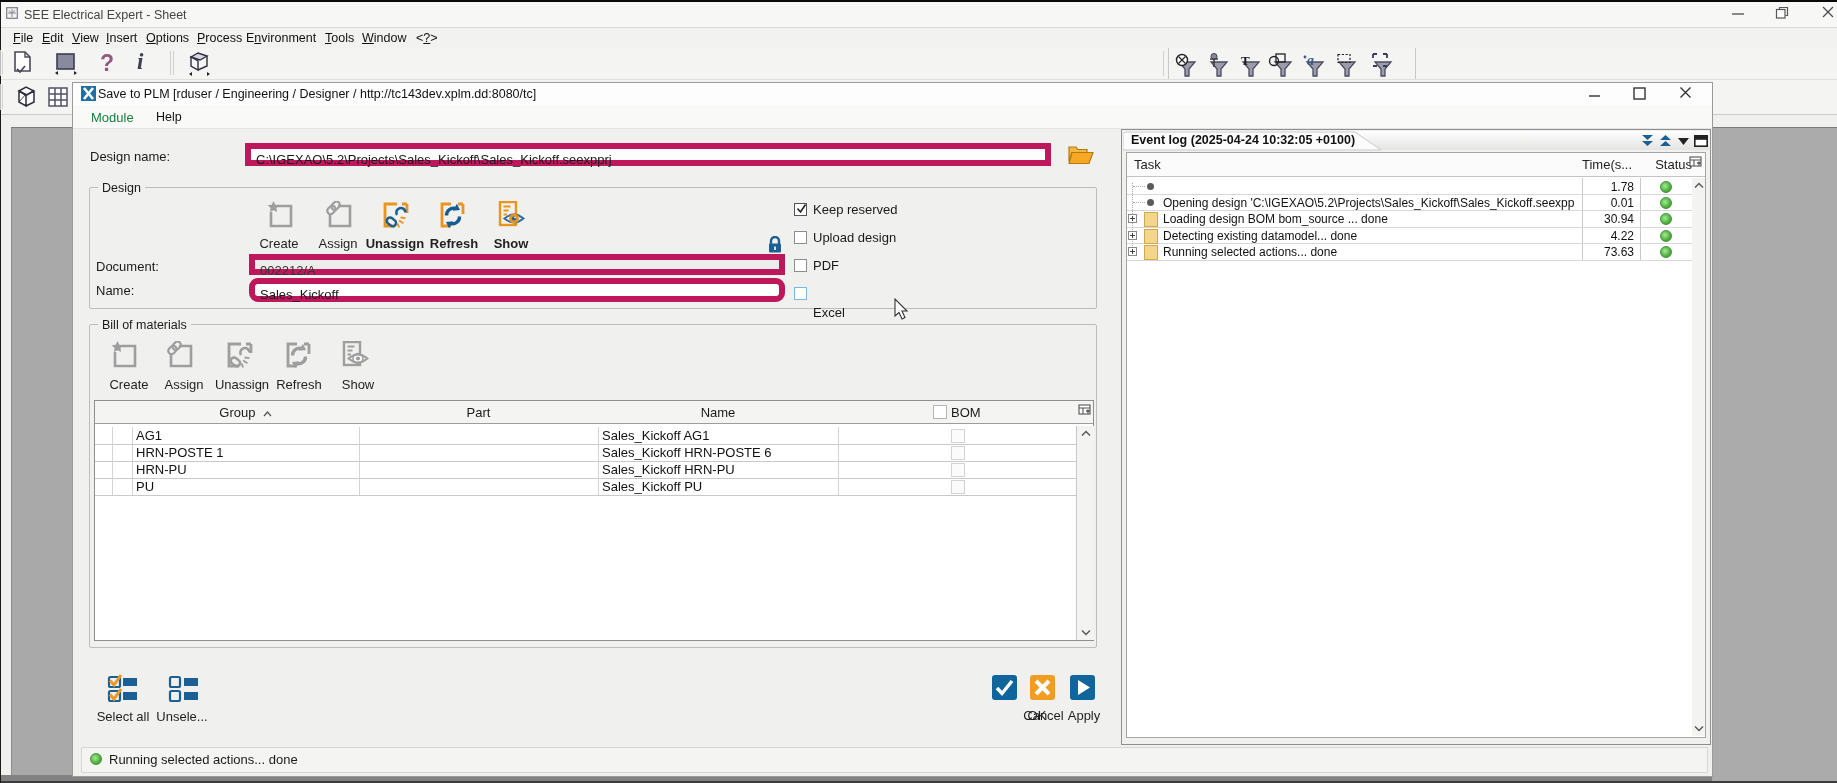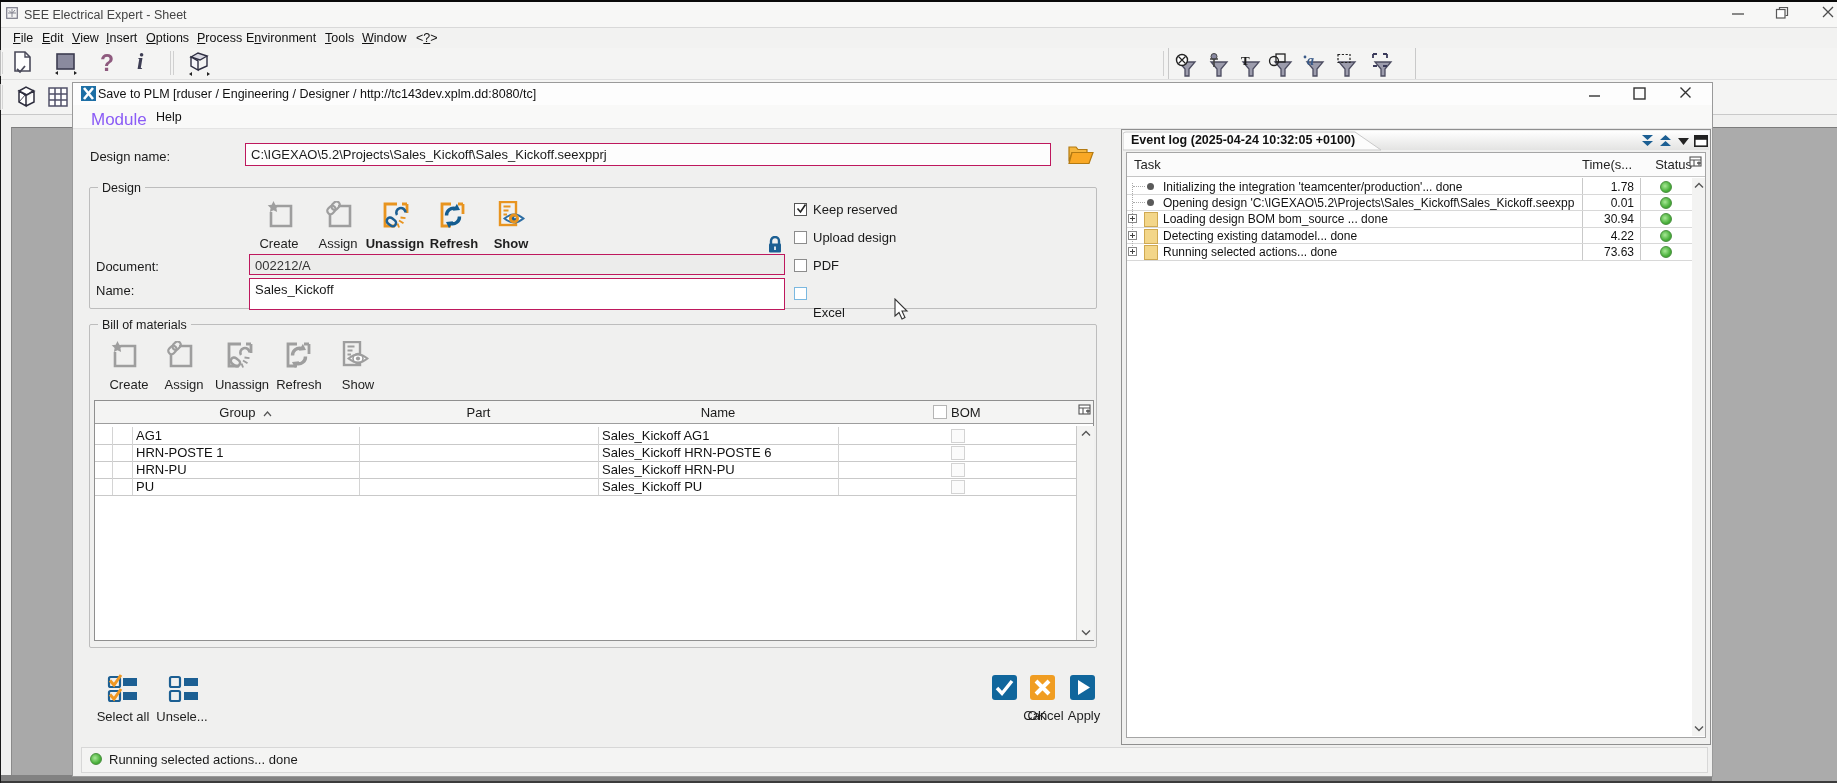--- a/index.html
+++ b/index.html
@@ -20,21 +20,21 @@
   #wsleft{left:11px;top:127px;width:61px;height:648px;background:#a9a9a9;border-top:1px solid #7c7c7c;border-left:1px solid #8a8a8a;}
   #wsright{left:1712px;top:127px;width:125px;height:656px;background:#ababab;border-top:1px solid #7c7c7c;}
   #botstrip{left:0;top:775px;width:1712px;height:8px;background:#828282;}
   #botline{left:0;top:781px;width:1837px;height:2px;background:#3c3c3c;}
   .vline{position:absolute;width:1px;background:#d0d0d0;}
   
   #dlg{left:72px;top:82px;width:1641px;height:695px;background:#f0f0ef;border:1px solid #9a9a9a;box-sizing:border-box;}
   #dlgtitle{left:0;top:0;width:100%;height:22px;background:#fdfdfd;}
   #dlgtitletext{left:25px;top:4px;font-size:12.5px;color:#111;}
   #dlgmenu{left:0;top:22px;width:100%;height:23px;background:#f9f9f8;border-bottom:1px solid #e4e4e4;}
-  .field{position:absolute;box-sizing:border-box;border:1px solid #be185d;background:#fff;font-size:13px;color:#1a1a1a;padding:3px 0 0 5px;}
+  .field{position:absolute;box-sizing:border-box;border:6px solid #be185d;background:#fff;font-size:13px;color:#1a1a1a;padding:3px 0 0 5px;}
   .gbox{position:absolute;border:1px solid #bdbdbd;border-radius:2px;}
   .gbox-label{position:absolute;top:-7px;left:8px;background:#f0f0ef;padding:0 4px;font-size:12.5px;color:#1a1a1a;}
   .cb{position:absolute;width:13px;height:13px;background:#fff;border:1px solid #8c8c8c;box-sizing:border-box;}
   .icon-label{position:absolute;font-size:13px;color:#1f1f1f;text-align:center;}
   
   #bomtable{left:21px;top:317px;width:1000px;height:241px;background:#fff;border:1px solid #8f8f8f;box-sizing:border-box;}
   .th{position:absolute;top:0;height:23px;background:#f4f4f3;border-right:1px solid #c2c2c2;border-bottom:1px solid #9d9d9d;box-sizing:border-box;font-size:13px;color:#1a1a1a;text-align:center;padding-top:4px;}
   .td{position:absolute;height:17px;border-right:1px solid #d4d4d4;border-bottom:1px solid #c9c9c9;box-sizing:border-box;font-size:13px;color:#111;padding:1px 0 0 4px;white-space:nowrap;overflow:hidden;}
   
   #dlgstatus{left:8px;top:664px;width:1627px;height:26px;background:#f4f4f3;border:1px solid #d7d7d7;box-sizing:border-box;}
@@ -159,21 +159,21 @@
   </svg>
   <svg class="abs" style="left:1515px;top:11px" width="14" height="4" viewBox="0 0 14 4">
       <path d="M1 2 h11" stroke="#333" stroke-width="1.4"></path>
     </svg>
   <svg class="abs" style="left:1560px;top:4px" width="13" height="13" viewBox="0 0 13 13">
       <rect x="1" y="1" width="11" height="11" fill="none" stroke="#333" stroke-width="1.4"></rect>
     </svg>
   <svg class="abs" style="left:1606px;top:3px" width="13" height="13" viewBox="0 0 13 13">
       <path d="M1.5 1.5 L11.5 11.5 M11.5 1.5 L1.5 11.5" stroke="#333" stroke-width="1.4"></path>
     </svg>
-  <span class="abs" style="left:18px;top:27px;font-size:17px;color:#8b5cf6;">Module</span>
+  <span class="abs" style="left:18px;top:27px;font-size:13px;color:#15803d;">Module</span>
   <span class="abs" style="left:83px;top:27px;font-size:12.5px;color:#111;">Help</span>
 
   <span class="abs txt" style="left:17px;top:66px;">Design name:</span>
   <div class="field" style="left:172px;top:60px;width:806px;height:23px;background:#fdfdfd;">C:\IGEXAO\5.2\Projects\Sales_Kickoff\Sales_Kickoff.seexpprj</div>
   <svg class="abs" style="left:995px;top:61px" width="26" height="21" viewBox="0 0 26 21">
     <path d="M1 3 h7 l2 2.5 h9 v3 h-15 l-3 9 z" fill="#f5b63e" stroke="#b37a12" stroke-width="1.2"></path>
     <path d="M4 8.5 h21 l-4 11 h-20 z" fill="#f9a825" stroke="#b37a12" stroke-width="1.2"></path>
   </svg>
 
   <div class="gbox" style="left:16px;top:104px;width:1006px;height:120px;">
@@ -236,21 +236,21 @@
 
   <svg class="abs" style="left:694px;top:153px" width="16" height="17" viewBox="0 0 16 17">
     <path d="M4 8 v-3 a4 4 0 0 1 8 0 v3" fill="none" stroke="#1c5f93" stroke-width="2.4"></path>
     <rect x="2" y="7.5" width="12" height="9" rx="1" fill="#1c5f93"></rect>
     <rect x="7.2" y="10.5" width="1.6" height="3.5" fill="#fff"></rect>
   </svg>
 
   <span class="abs txt" style="left:23px;top:176px;">Document:</span>
   <div class="field" style="left:176px;top:171px;width:536px;height:21px;background:#ececeb;color:#333;">002212/A</div>
   <span class="abs txt" style="left:23px;top:200px;">Name:</span>
-  <div class="field" style="left:176px;top:195px;width:536px;height:32px;">Sales_Kickoff</div>
+  <div class="field" style="left:176px;top:195px;width:536px;height:24px;border-radius:9px;">Sales_Kickoff</div>
 
   <div class="gbox" style="left:16px;top:241px;width:1006px;height:322px;">
     <span class="gbox-label">Bill of materials</span>
   </div>
 
   <svg class="abs" style="left:38px;top:258px" width="26" height="27" viewBox="0 0 26 27">
     <path d="M10 5 h14 v20 h-20 v-14" fill="none" stroke="#9e9e9e" stroke-width="2.6"></path>
     <path d="M6.5 0 l1.8 3.7 4 .6 -2.9 2.8 .7 4 -3.6 -1.9 -3.6 1.9 .7 -4 -2.9 -2.8 4 -.6 z" fill="#9e9e9e"></path>
   </svg>
   <div class="icon-label gray-txt" style="left:26px;top:294px;width:60px;">Create</div>
@@ -424,21 +424,20 @@
     <div class="evrowline" style="top:57px;width:565px;"></div>
     <div class="evrowline" style="top:74px;width:565px;"></div>
     <div class="evrowline" style="top:90px;width:565px;"></div>
     <div class="evrowline" style="top:107px;width:565px;"></div>
 
     <div class="abs" style="left:5px;top:30px;width:1px;height:65px;border-left:1px dotted #aaa;"></div>
     <div class="abs" style="left:6px;top:33px;width:12px;height:1px;border-top:1px dotted #aaa;"></div>
     <div class="abs" style="left:6px;top:49px;width:12px;height:1px;border-top:1px dotted #aaa;"></div>
 
     <div class="abs" style="left:20px;top:30px;width:7px;height:7px;border-radius:50%;background:#5a5a5a;"></div>
-    <div class="evtd" style="left:36px;top:27px;width:417px;">Initializing the integration 'teamcenter/production'... done</div>
     <div class="evtd" style="left:455px;top:27px;width:52px;text-align:right;">1.78</div>
     <div class="greenball" style="left:533px;top:28px;"></div>
     <div class="abs" style="left:20px;top:46px;width:7px;height:7px;border-radius:50%;background:#5a5a5a;"></div>
     <div class="evtd" style="left:36px;top:43px;width:417px;">Opening design 'C:\IGEXAO\5.2\Projects\Sales_Kickoff\Sales_Kickoff.seexpp</div>
     <div class="evtd" style="left:455px;top:43px;width:52px;text-align:right;">0.01</div>
     <div class="greenball" style="left:533px;top:44px;"></div>
     <svg class="abs" style="left:1px;top:61px" width="9" height="9" viewBox="0 0 9 9">
         <rect x="0.5" y="0.5" width="8" height="8" fill="#fff" stroke="#888"></rect>
         <path d="M2 4.5 h5 M4.5 2 v5" stroke="#444" stroke-width="1"></path>
       </svg>

